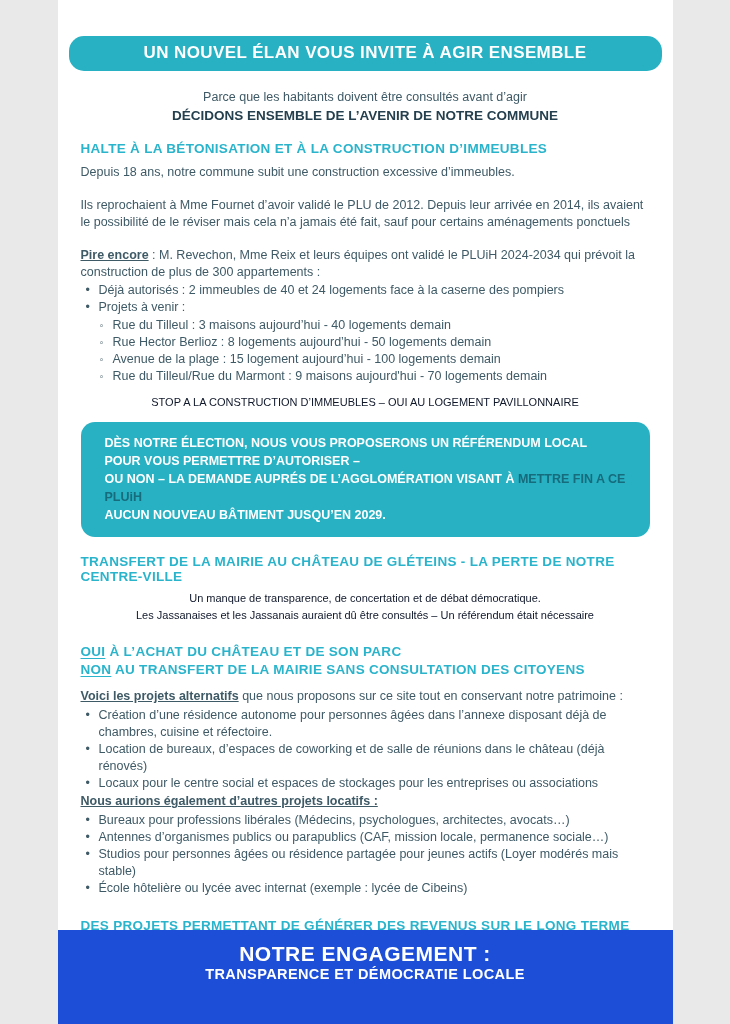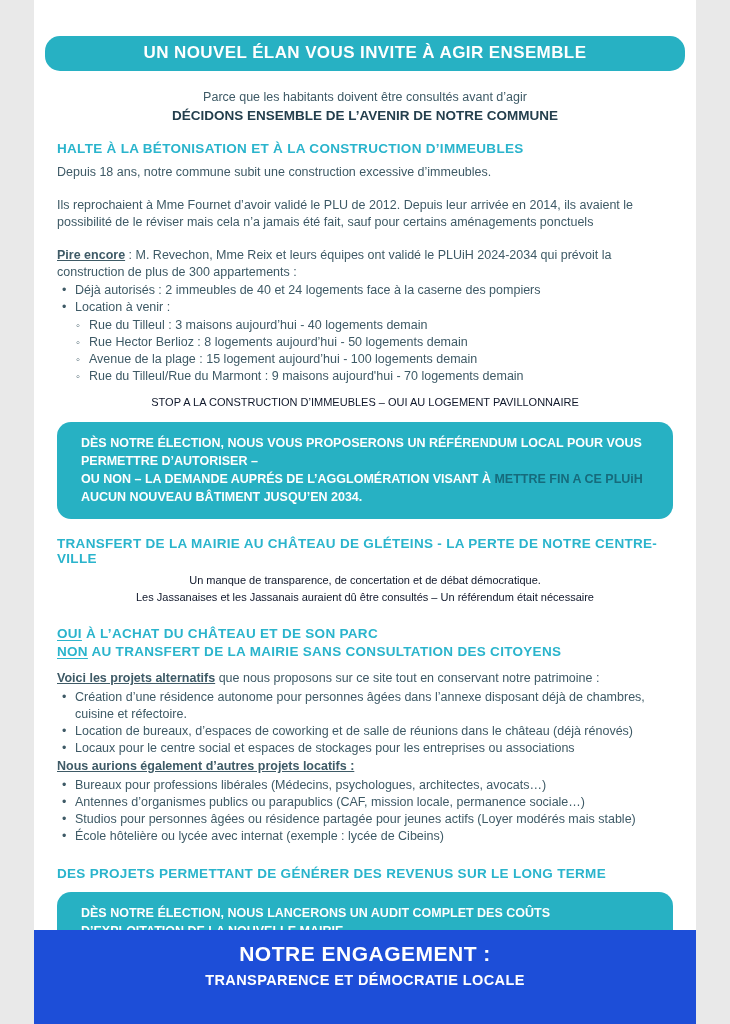--- a/index.html
+++ b/index.html
@@ -1,18 +1,18 @@
 <!DOCTYPE html>
 <html><head>
 <meta charset="utf-8">
 <style>
   html,body{margin:0;padding:0;background:#e9e9e9;}
   .page{
     position:relative;
-    width:662px;height:1024px;
+    width:615px;height:1024px;
     margin:0 auto;
     background:#ffffff;
     font-family:"Liberation Sans", sans-serif;
     color:#3e5a66;
     overflow:hidden;
   }
   .content{padding:0 23px;}
 
   
   .banner{
@@ -113,21 +113,21 @@
   .footer .l1{
     font-size:21px;
     font-weight:bold;
     letter-spacing:.5px;
     margin-top:12px;
   }
   .footer .l2{
     font-size:14.5px;
     font-weight:bold;
     letter-spacing:.4px;
-    margin-top:6px;
+    margin-top:0;
   }
 </style>
 </head>
 <body>
 
 <div class="page">
 
   <div class="banner">
     <span>UN NOUVEL ÉLAN VOUS INVITE À AGIR ENSEMBLE</span>
   </div>
@@ -141,35 +141,35 @@
 
     <p class="body-text mt8"><span>Depuis 18 ans, notre commune subit une construction excessive d’immeubles.</span><br>
     </p>
 
     <p class="body-text mt16">Ils reprochaient à Mme Fournet d’avoir validé le PLU de 2012. Depuis leur arrivée en 2014, ils avaient le possibilité de le réviser mais cela n’a jamais été fait, sauf pour certains aménagements ponctuels</p>
 
     <p class="body-text mt16"><span class="u-dark">Pire encore</span><span> : M. Revechon, Mme Reix et leurs équipes ont validé le PLUiH 2024-2034 qui prévoit la construction de plus de 300 appartements :</span></p>
 
     <ul class="lvl1">
       <li>Déjà autorisés : 2 immeubles de 40 et 24 logements face à la caserne des pompiers</li>
-      <li>Location à venir :</li>
+      <li>Projets à venir :</li>
     </ul>
     <ul class="lvl2">
       <li>Rue du Tilleul : 3 maisons aujourd’hui - 40 logements demain</li>
       <li>Rue Hector Berlioz : 8 logements aujourd’hui - 50 logements demain</li>
       <li>Avenue de la plage : 15 logement aujourd’hui - 100 logements demain</li>
       <li>Rue du Tilleul/Rue du Marmont : 9 maisons aujourd'hui - 70 logements demain</li>
     </ul>
 
     <div class="red-line">STOP A LA CONSTRUCTION D’IMMEUBLES – OUI AU LOGEMENT PAVILLONNAIRE</div>
 
     <div class="callout">
       <div><span>DÈS NOTRE ÉLECTION, NOUS VOUS PROPOSERONS UN RÉFÉRENDUM LOCAL  POUR VOUS PERMETTRE D’AUTORISER –</span><br>
       <span>OU NON – LA DEMANDE AUPRÉS DE L’AGGLOMÉRATION VISANT À </span><span class="hl">METTRE FIN A CE PLUiH</span><br>
-      <span>AUCUN NOUVEAU BÂTIMENT JUSQU’EN 2034.</span></div>
+      <span>AUCUN NOUVEAU BÂTIMENT JUSQU’EN 2029.</span></div>
     </div>
 
     <h2 class="h-teal" style="margin-top:17px;">TRANSFERT DE LA MAIRIE AU CHÂTEAU DE GLÉTEINS - LA PERTE DE NOTRE CENTRE-VILLE</h2>
     <div class="red-line" style="margin-top:6px;"><span>Un manque de transparence, de concertation et de débat démocratique.</span><br>
     <span>Les Jassanaises et les Jassanais auraient dû être consultés – Un référendum était nécessaire</span></div>
 
     <h2 class="h-teal" style="margin-top:19px;line-height:18px;"><span class="teal-underline">OUI</span><span> À L’ACHAT DU CHÂTEAU ET DE SON PARC</span><br>
     <span class="teal-underline">NON</span><span> AU TRANSFERT DE LA MAIRIE SANS CONSULTATION DES CITOYENS</span></h2>
 
     <p class="body-text" style="margin-top:9px;"><span class="u-bold">Voici les projets alternatifs</span><span> que nous proposons sur ce site tout en conservant notre patrimoine :</span></p>

